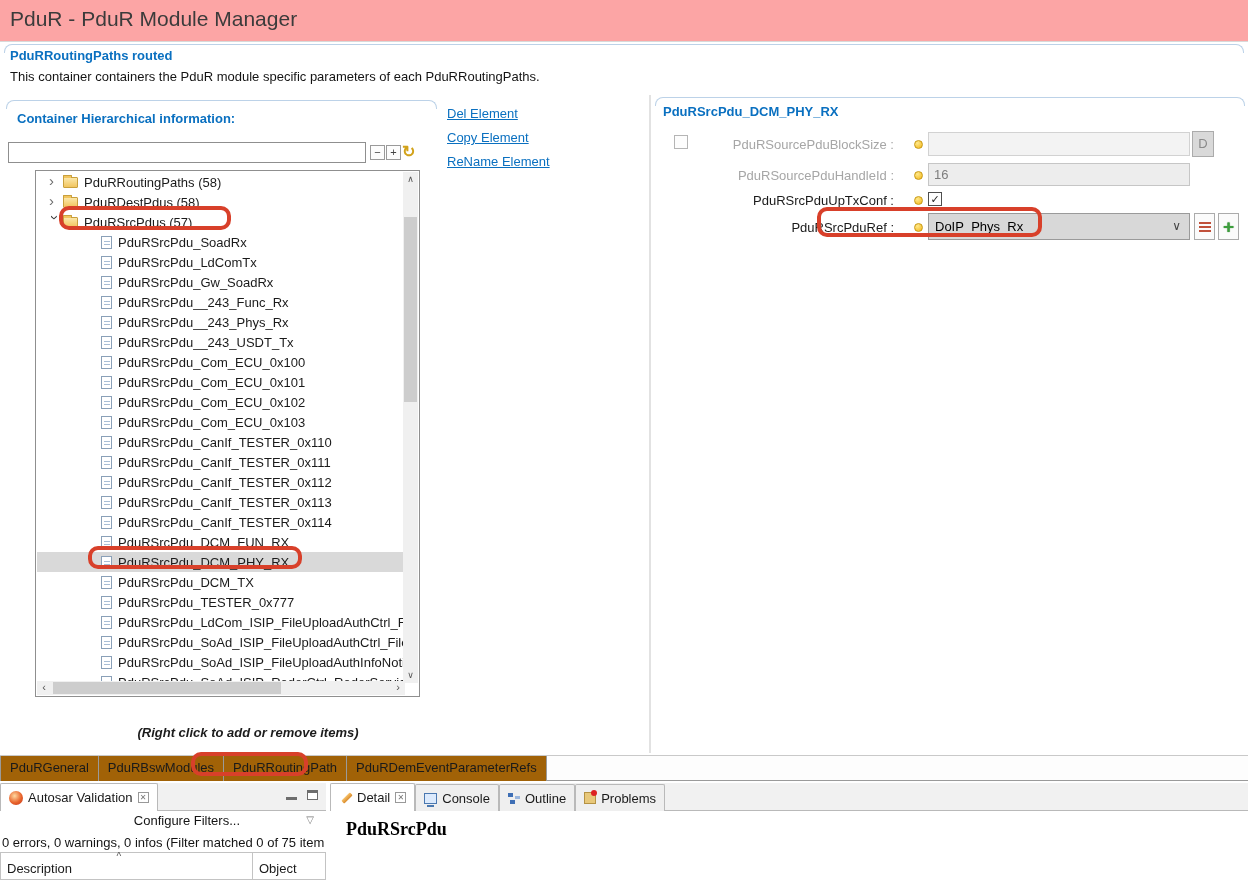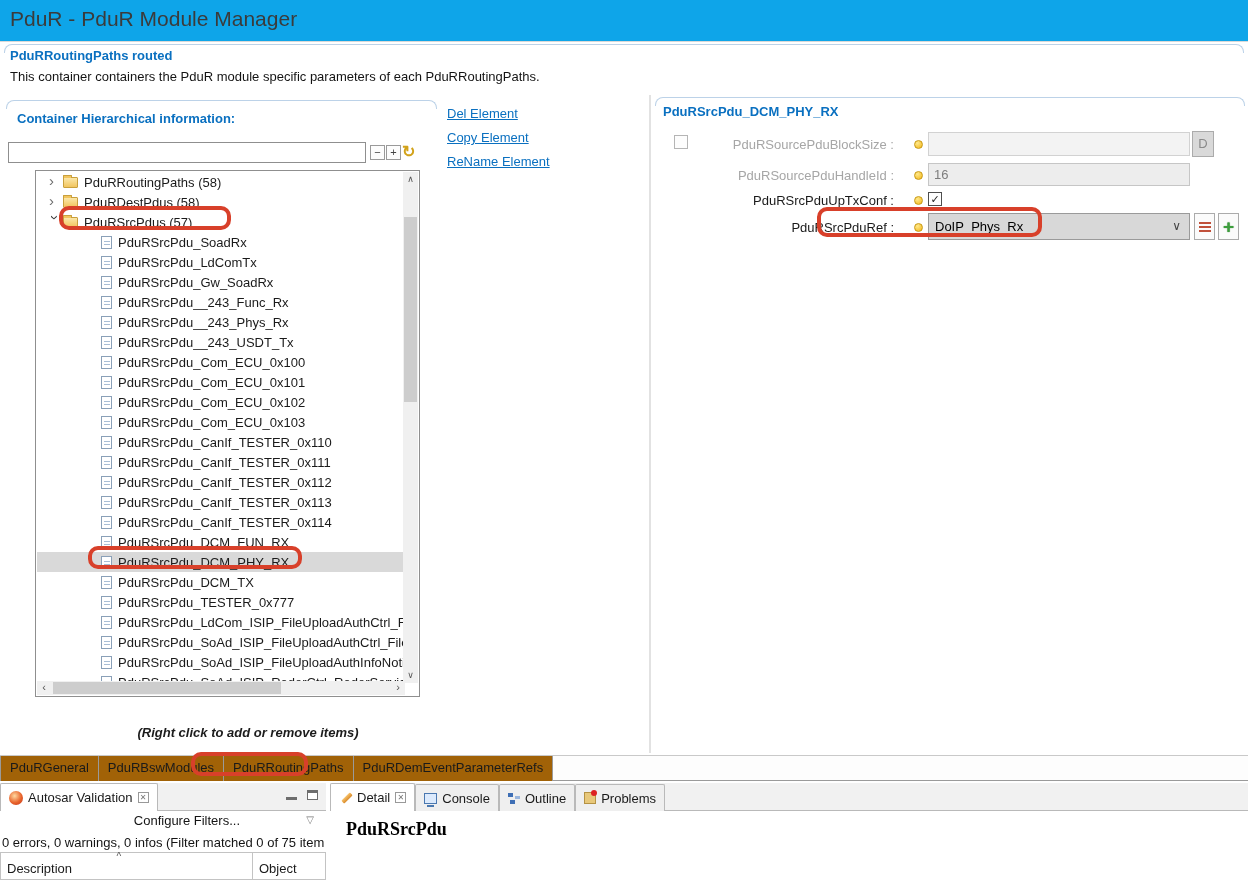--- a/index.html
+++ b/index.html
@@ -1,21 +1,21 @@
 <!DOCTYPE html>
 <html><head>
 <meta charset="utf-8">
 <style>
   * { margin:0; padding:0; box-sizing:border-box; }
   html,body { background:#fff; }
   #app{ position:relative; width:1248px; height:880px; overflow:hidden;
         font-family:"Liberation Sans",sans-serif; font-size:13px; color:#1a1a1a; background:#fff;}
 
   
-  .titlebar{position:absolute;left:0;top:0;width:1248px;height:42px;background:#0ea5e9;
+  .titlebar{position:absolute;left:0;top:0;width:1248px;height:42px;background:#fca5a5;
             border-bottom:1px solid #d9d9d9;}
   .titlebar .title{position:absolute;left:10px;top:7px;font-size:21px;color:#3b3b3b;}
 
   
   .sec-line{position:absolute;height:9px;border:1px solid #bcd2e8;border-bottom:none;
             border-radius:8px 8px 0 0;}
   .blue-bold{color:#0a70c0;font-weight:bold;}
 
   .details-head{position:absolute;left:10px;top:48px;}
   .details-desc{position:absolute;left:10px;top:69px;color:#141414;}
@@ -329,21 +329,21 @@
     <span>PduRSrcPduRef :</span>
     <span class="bulb"></span>
   </div>
   <div class="combo">
     <span>DoIP_Phys_Rx</span>
     <span class="carr">∨</span>
   </div>
   <div class="sq-btn" style="left:1194px;"><span class="ic-list"></span></div>
   <div class="sq-btn" style="left:1218px;"><span class="ic-plus">+</span></div>
 
-  <div class="btabs" id="bottom-tabs"><div class="btab">PduRGeneral</div><div class="btab">PduRBswModules</div><div class="btab">PduRRoutingPaths</div><div class="btab">PduRDemEventParameterRefs</div></div>
+  <div class="btabs" id="bottom-tabs"><div class="btab">PduRGeneral</div><div class="btab">PduRBswModules</div><div class="btab">PduRRoutingPath</div><div class="btab">PduRDemEventParameterRefs</div></div>
 
   <div class="bl-panel">
     <div class="panel-tabbar">
       <div class="ptab">
         <span class="ic-valid"></span>
         <span>Autosar Validation</span>
         <span class="closebox">✕</span>
       </div>
       <div class="minmax">
         <span class="mm-min"></span>

